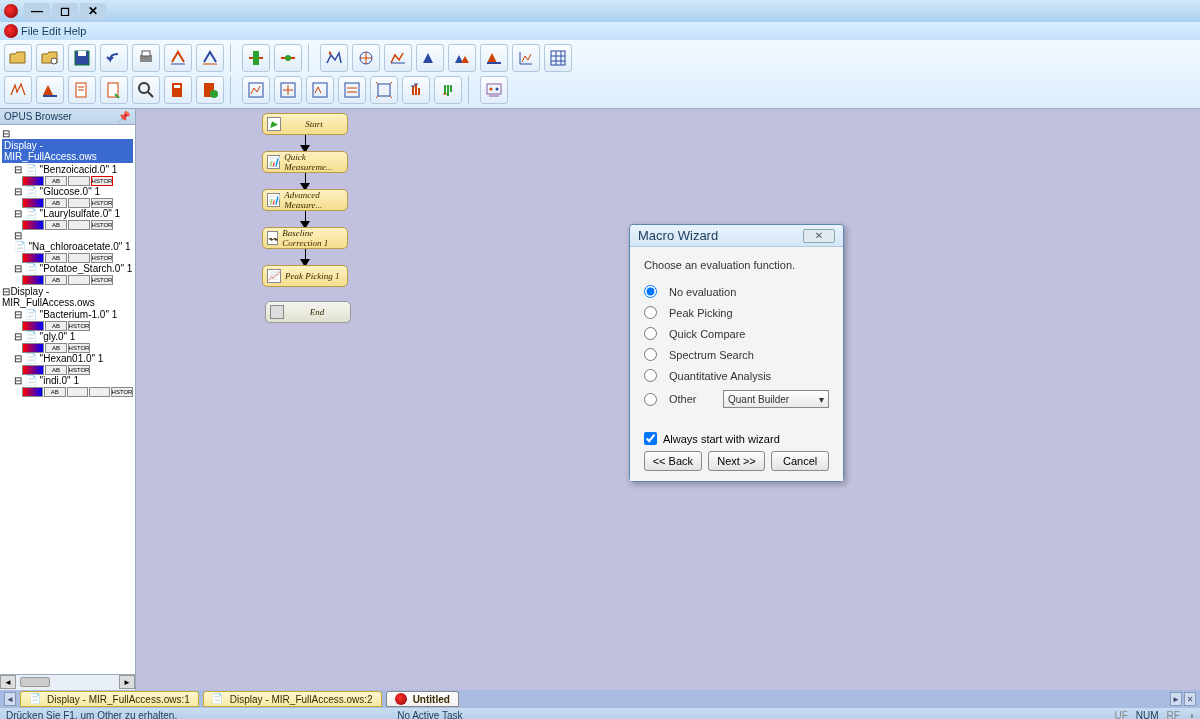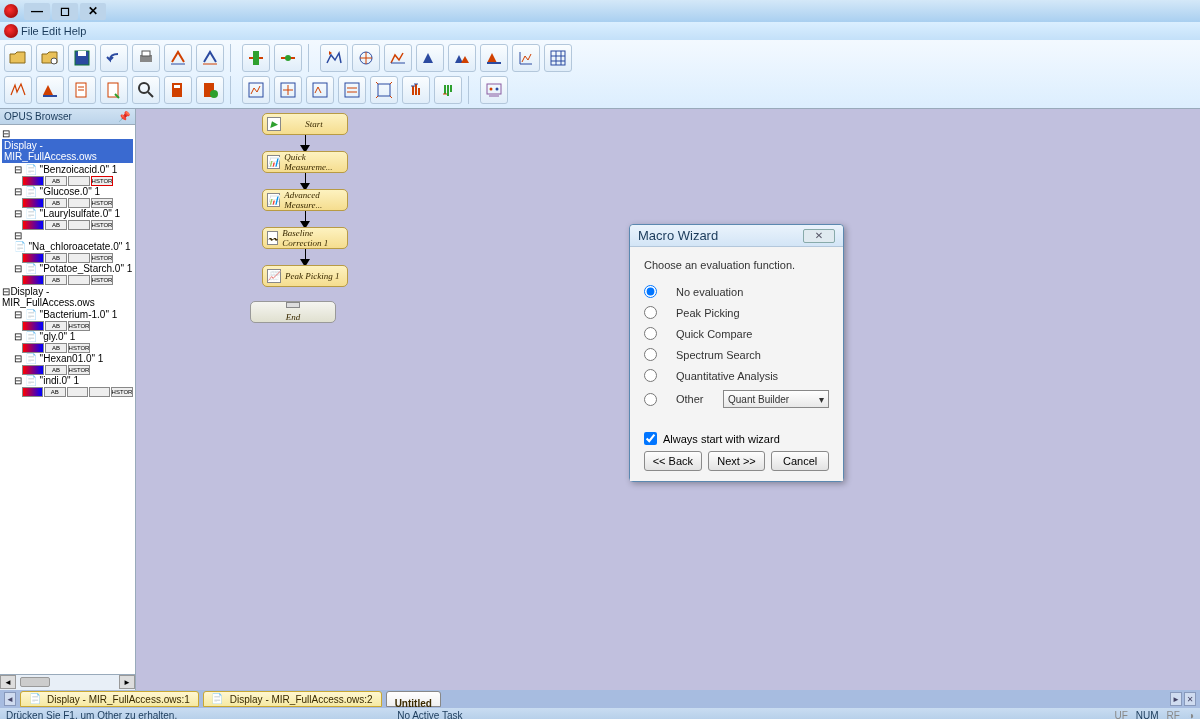--- a/index.html
+++ b/index.html
@@ -50,32 +50,32 @@
   .flowarrow { position:absolute; width:0; height:0; border-left:5px solid transparent; border-right:5px solid transparent; border-top:8px solid #000;}
   .flowline { position:absolute; width:1px; background:#000;}
   
   
   .dialog { position:absolute; left:493px; top:115px; width:215px; background:#f4f4f4; border:1px solid #5b88b0; border-radius:4px; box-shadow:2px 2px 6px rgba(0,0,0,0.3);}
   .dialog-tb { height:22px; background:linear-gradient(#eaf3fc,#d3e5f6); border-bottom:1px solid #b3c7db; display:flex; align-items:center; padding:0 8px; border-radius:4px 4px 0 0;}
   .dialog-tb .dtitle { flex:1; font-size:13px; color:#1a3a5a;}
   .dialog-close { width:32px; height:14px; border:1px solid #8aa; border-radius:2px; background:#e0eaf0; display:flex; align-items:center; justify-content:center; font-size:10px; color:#556;}
   .dialog-body { padding:12px 14px 10px; background:#f4f4f4;}
   .dialog-label { font-size:11px; color:#333; margin-bottom:14px;}
-  .radio-row { display:flex; align-items:center; gap:19px; margin-bottom:8px; font-size:11px; color:#333;}
+  .radio-row { display:flex; align-items:center; gap:12px; margin-bottom:8px; font-size:11px; color:#333;}
   .radio-row input[type=radio]{ margin:0;}
   .dd { margin-left:auto; width:106px; height:18px; border:1px solid #888; background:linear-gradient(#fff,#e8e8e8); font-size:10px; padding:0 4px; display:flex; align-items:center; justify-content:space-between;}
   .check-row { display:flex; align-items:center; gap:6px; font-size:11px; margin-top:24px; margin-bottom:6px;}
   .dialog-btns { display:flex; gap:6px; justify-content:space-between;}
   .dlgbtn { flex:1; height:20px; background:linear-gradient(#fdfdfd,#e2e2e2); border:1px solid #8a8a8a; border-radius:3px; font-size:11px; display:flex; align-items:center; justify-content:center;}
   
   
   .bottomtabs { height:18px; background:#a7bce0; display:flex; align-items:center; padding:0 4px; position:relative;}
   .bottomtabs .tab-nav { width:12px; height:14px; background:#d0dcf0; border:1px solid #8899bb; display:flex; align-items:center; justify-content:center; font-size:8px; color:#446;}
   .doctab { height:16px; background:linear-gradient(#fff7d0,#f5e9a3); border:1px solid #caa832; border-radius:3px 3px 0 0; display:flex; align-items:center; padding:0 8px; gap:6px; font-size:10px; color:#3a2a00; margin-left:4px;}
-  .doctab.active { background:linear-gradient(#fff,#f0f0f0); border-color:#888;flex-direction:column;}
+  .doctab.active { background:linear-gradient(#fff,#f0f0f0); border-color:#888;}
   .doctab .tabicon { width:12px; height:12px;}
   .doctab .red { border-radius:50%; background: radial-gradient(circle at 40% 40%, #ff3030,#8b0000);}
   .btright { margin-left:auto; display:flex; gap:2px;}
   
   
   .statusbar { height:14px; background:linear-gradient(#c9dcf1,#b3cde8); display:flex; align-items:center; font-size:10px; color:#1a3a5a; padding:0 6px;}
   .statusbar .sseg { margin-right:40px;}
   .statusbar .sright { margin-left:auto; display:flex; gap:8px; color:#888;}
   .statusbar .sright .on { color:#1a3a5a;}
 </style>
@@ -400,21 +400,21 @@
     <div class="flownode" style="left:126px; top:118px;">
         <div class="nodeicon">〰</div>
         <span>Baseline Correction 1</span>
       </div>
     <div class="flowline" style="left:169px; top:140px; height:12px;"></div>
     <div class="flowarrow" style="left:164px; top:150px;"></div>
     <div class="flownode" style="left:126px; top:156px;">
         <div class="nodeicon">📈</div>
         <span>Peak Picking 1</span>
       </div>
-    <div class="flownode" style="left:114px; top:192px; background:linear-gradient(#f5f5f0,#e0e0d0); border-color:#999;flex-direction:column;">
+    <div class="flownode" style="left:129px; top:192px; background:linear-gradient(#f5f5f0,#e0e0d0); border-color:#999;">
         <div class="nodeicon" style="background:#ddd"></div>
         <span style="flex:1;text-align:center">End</span>
       </div>
 
     <div class="dialog">
       <div class="dialog-tb">
         <div class="dtitle">Macro Wizard</div>
         <div class="dialog-close">✕</div>
       </div>
       <div class="dialog-body">

